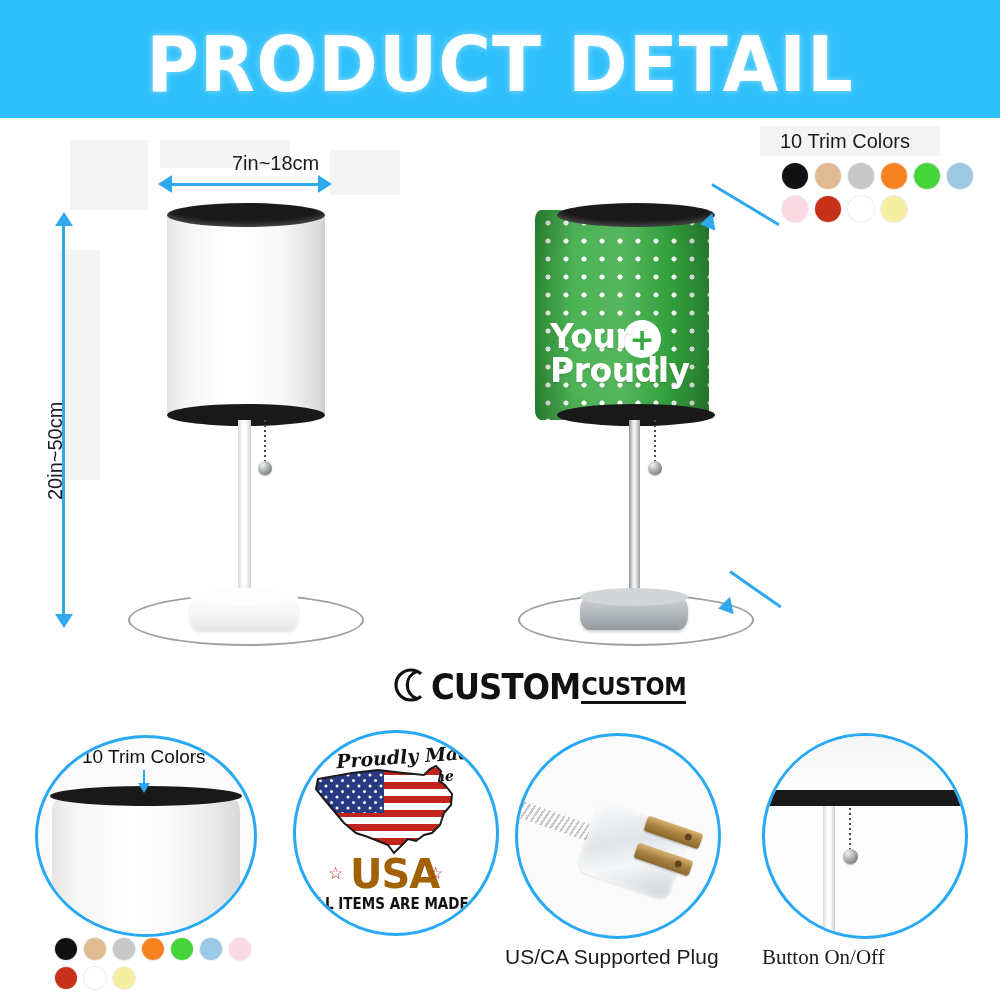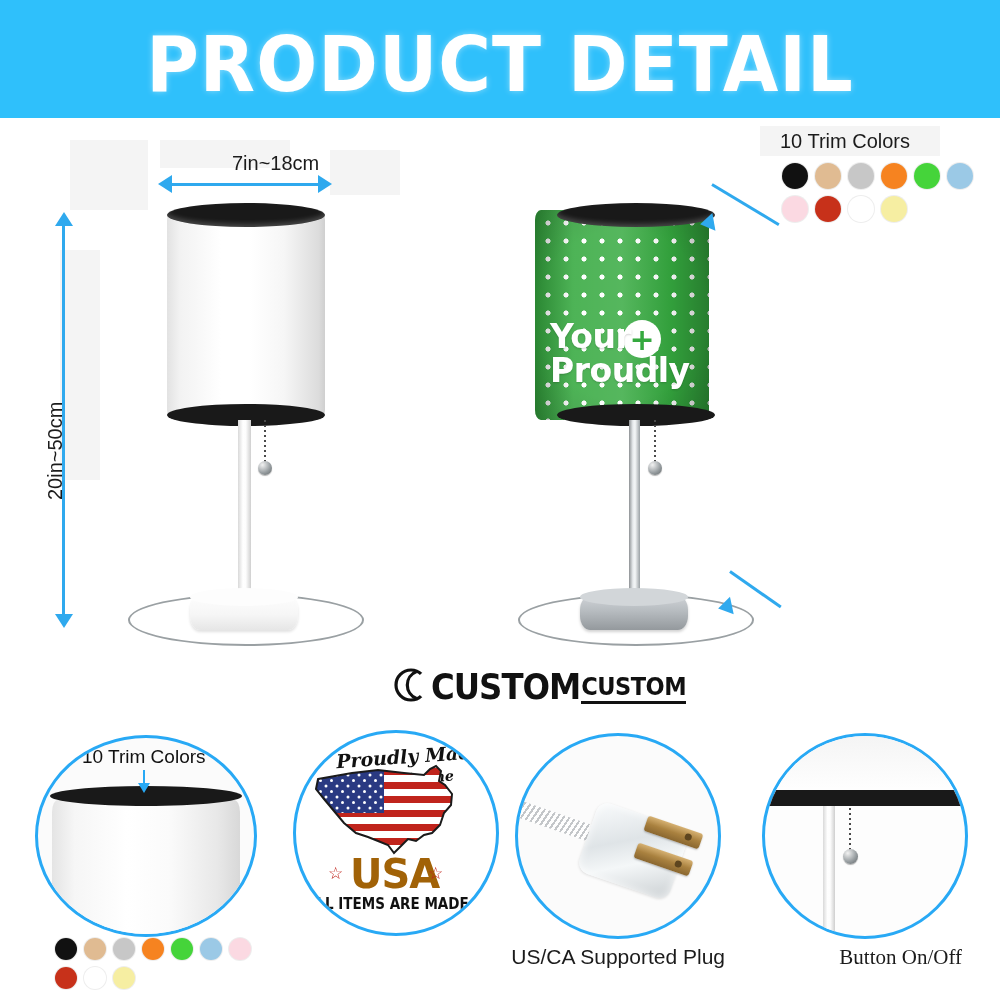--- a/index.html
+++ b/index.html
@@ -139,21 +139,21 @@
     line-height:25px;border-bottom:3px solid #111;padding-bottom:2px;
     margin-left:1px;
   }
 
   
   .circle{
     position:absolute;border-radius:50%;border:3px solid #28a9f5;
     background:#fbfbfb;overflow:hidden;
   }
   .circle-cap{
-    position:absolute;text-align:right;color:#1b1b1b;font-size:21px;white-space:nowrap;
+    position:absolute;text-align:left;color:#1b1b1b;font-size:21px;white-space:nowrap;
   }
 
   
   .plug-cord{
     position:absolute;height:17px;border-radius:9px;
     background:linear-gradient(to bottom,#f3f5f6,#cfd4d7 45%,#eef1f2 70%,#b9bec1);
     background-image:repeating-linear-gradient(105deg,rgba(150,155,160,.55) 0 2px,rgba(255,255,255,.75) 2px 5px);
   }
   .plug-body{
     position:absolute;border-radius:12px;

